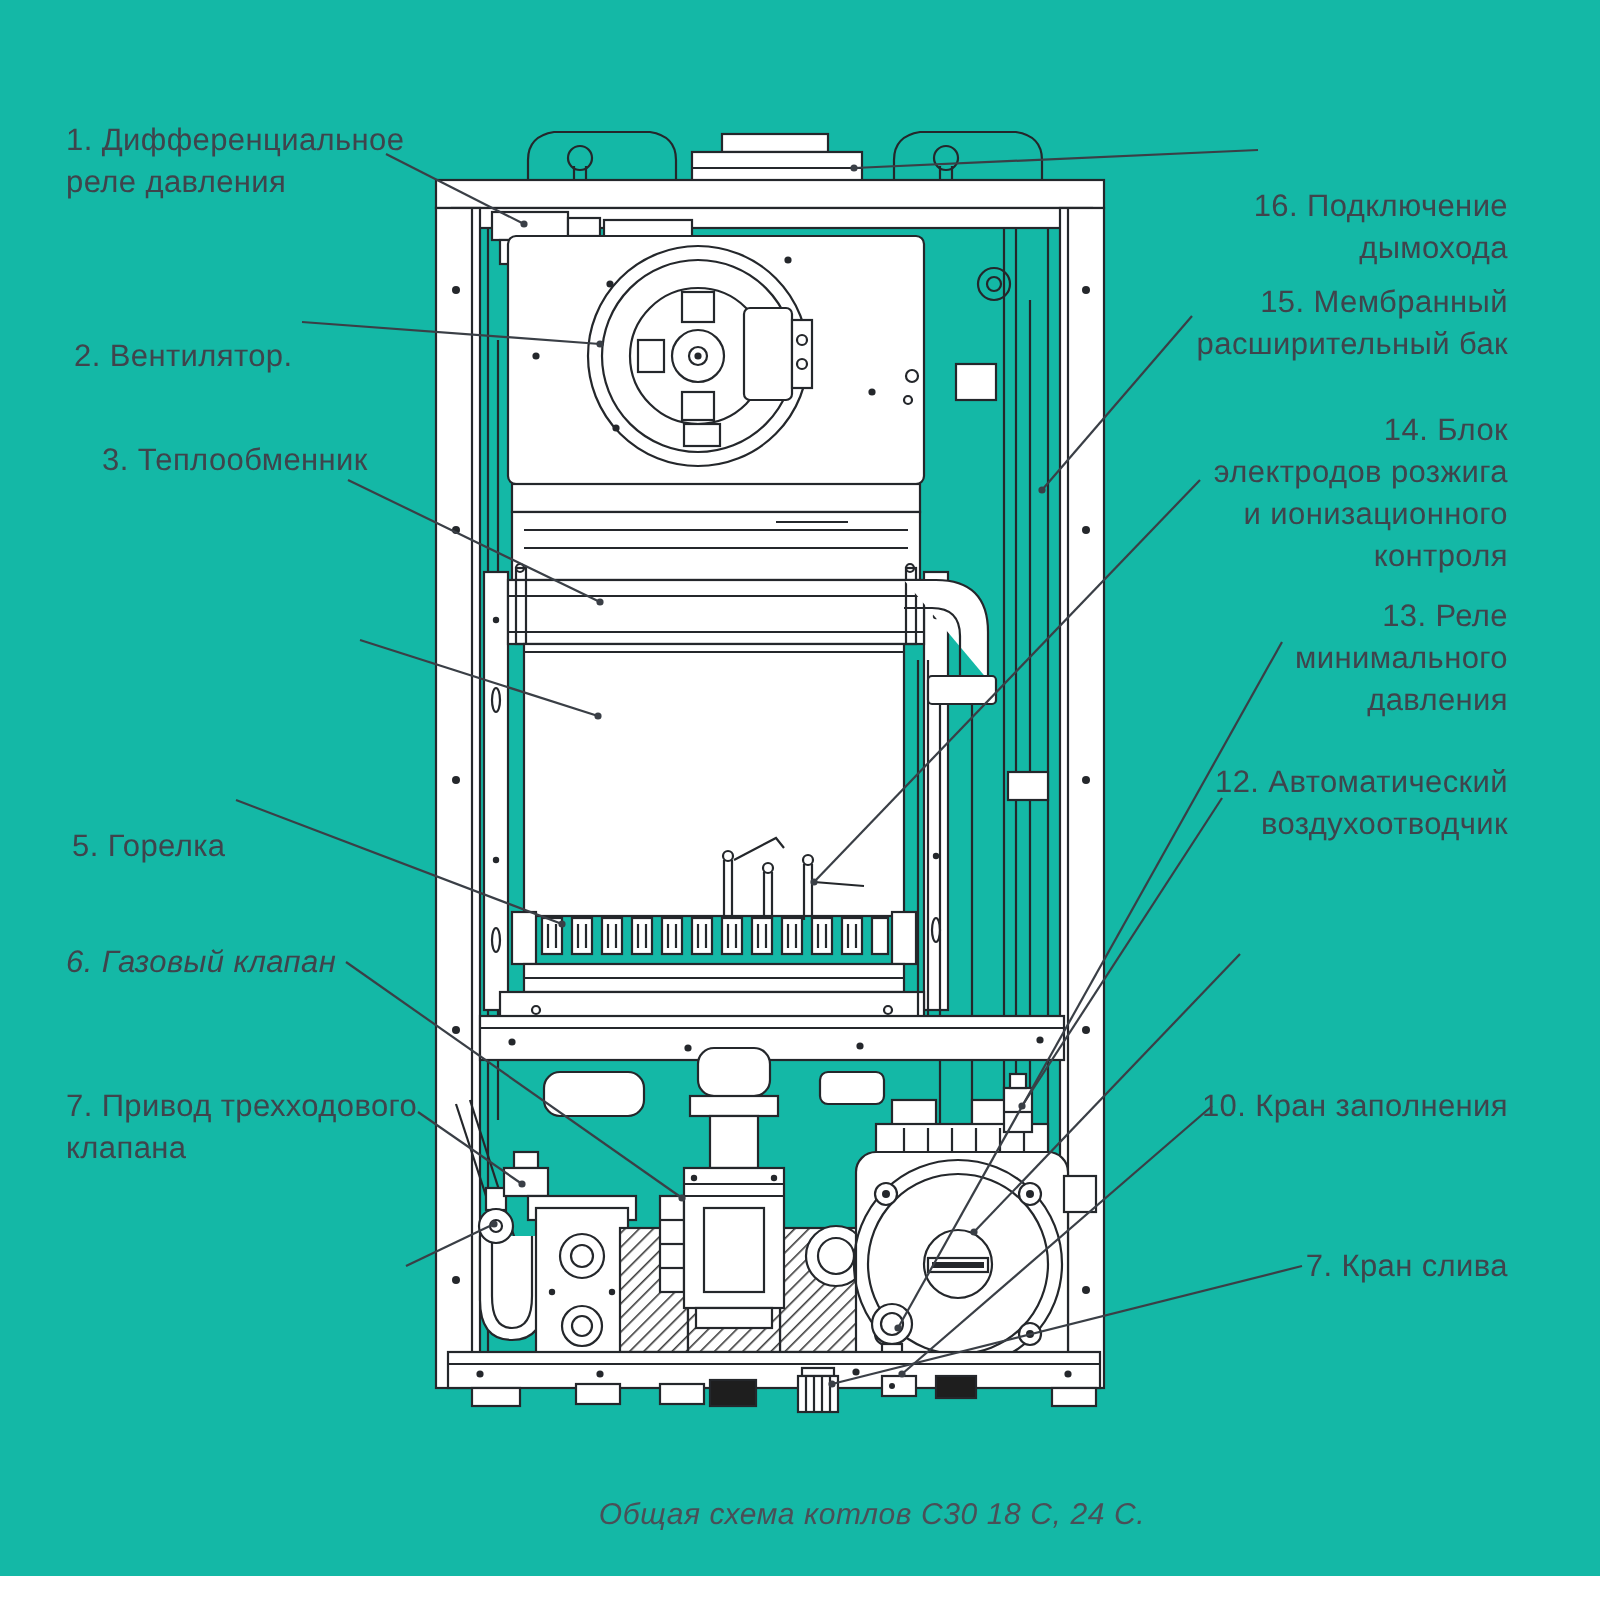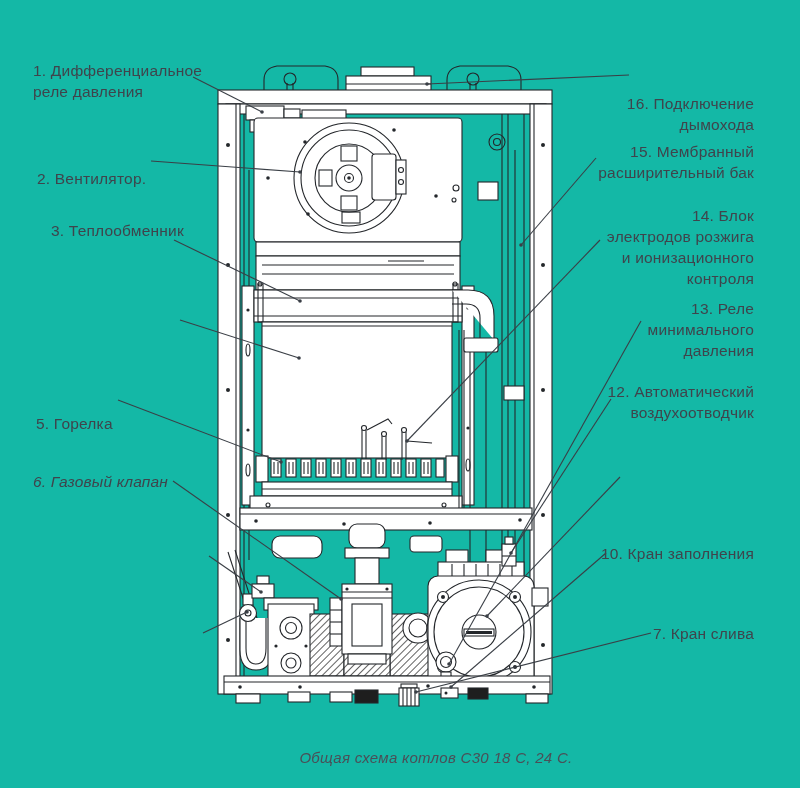--- a/index.html
+++ b/index.html
@@ -350,20 +350,22 @@
       </g>
     </g>
   </svg>
 
   <div class="lbl" style="left:33px;top:60px;">1. Дифференциальное
 реле давления</div>
   <div class="lbl" style="left:37px;top:168px;">2. Вентилятор.</div>
   <div class="lbl" style="left:37px;top:220px;margin-left:14px;">3. Теплообменник</div>
   <div class="lbl" style="left:36px;top:391px;margin-top:22px;">5. Горелка</div>
   <div class="lbl" style="left:33px;top:471px;font-style:italic;">6. Газовый клапан</div>
+  <div class="lbl" style="left:33px;top:543px;">7. Привод трехходового
+клапана</div>
 
   <div class="lbl right" style="right:46px;top:61px;margin-top:32px;">16. Подключение
 дымохода</div>
   <div class="lbl right" style="right:46px;top:141px;">15. Мембранный
 расширительный бак</div>
   <div class="lbl right" style="right:46px;top:205px;">14. Блок
 электродов розжига
 и ионизационного
 контроля</div>
   <div class="lbl right" style="right:46px;top:298px;">13. Реле

